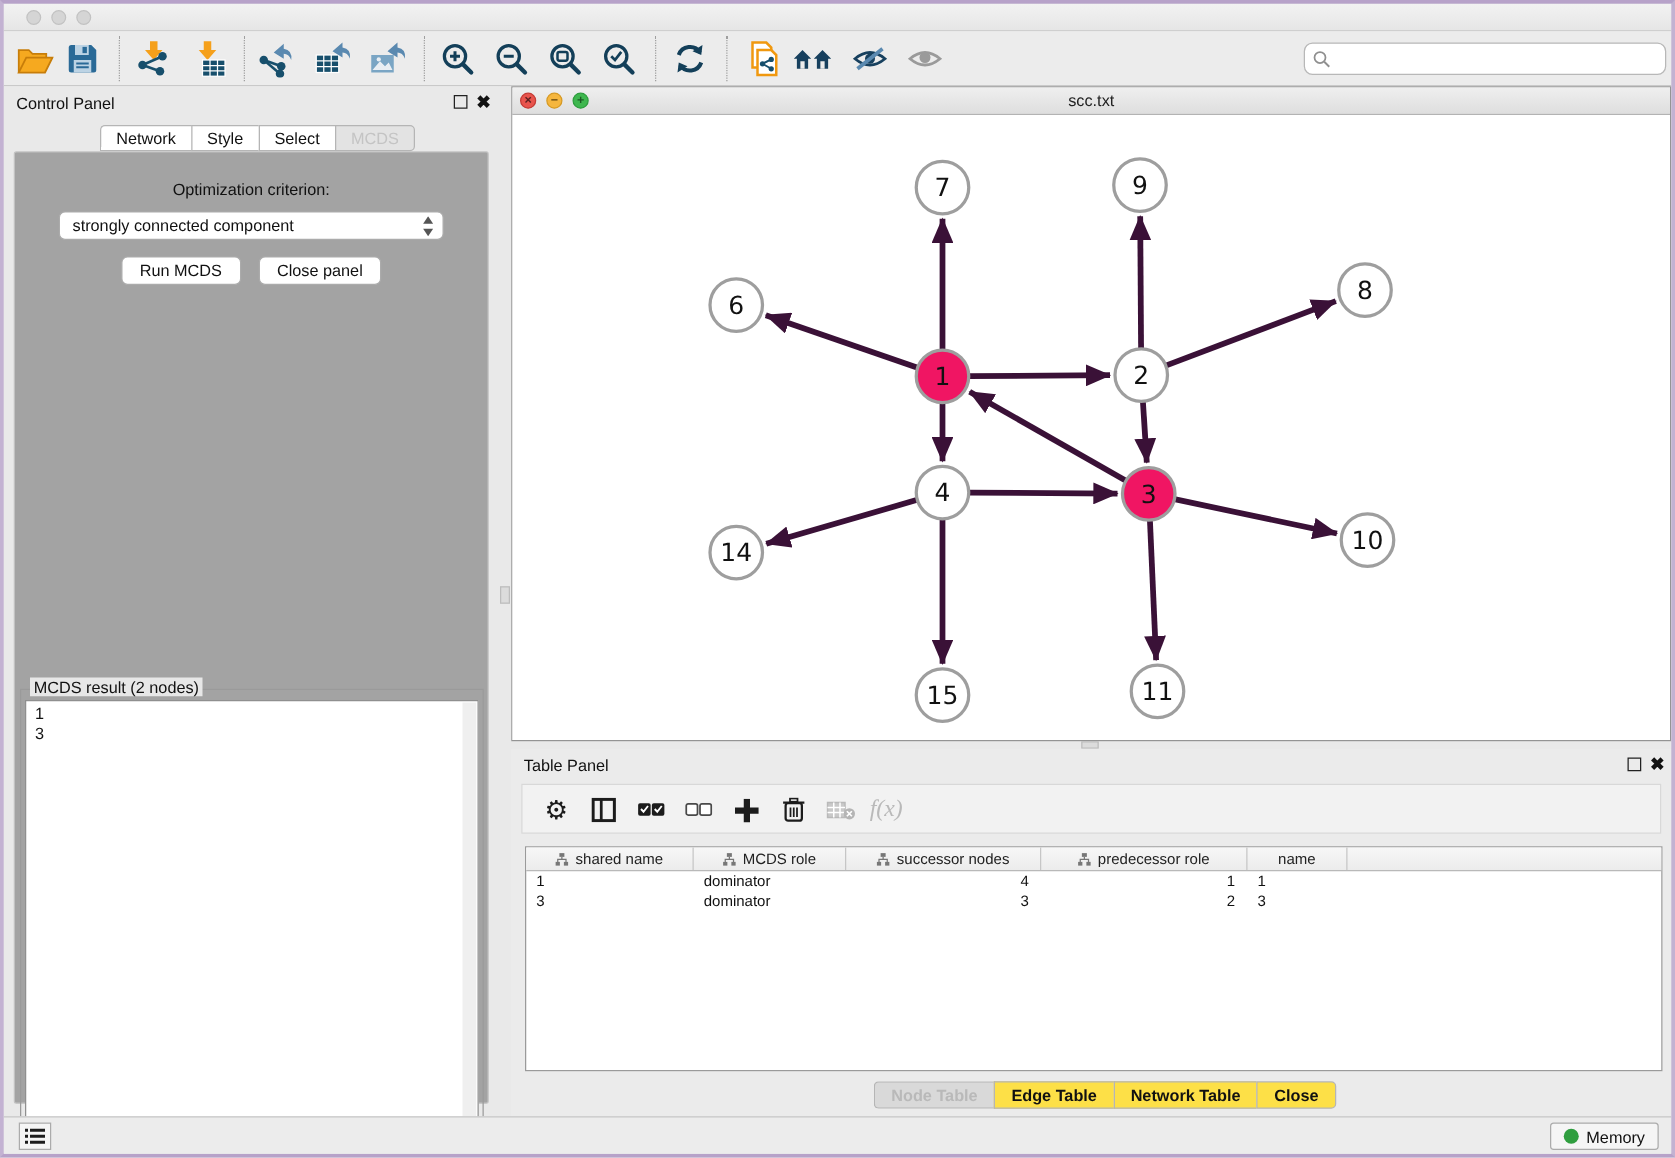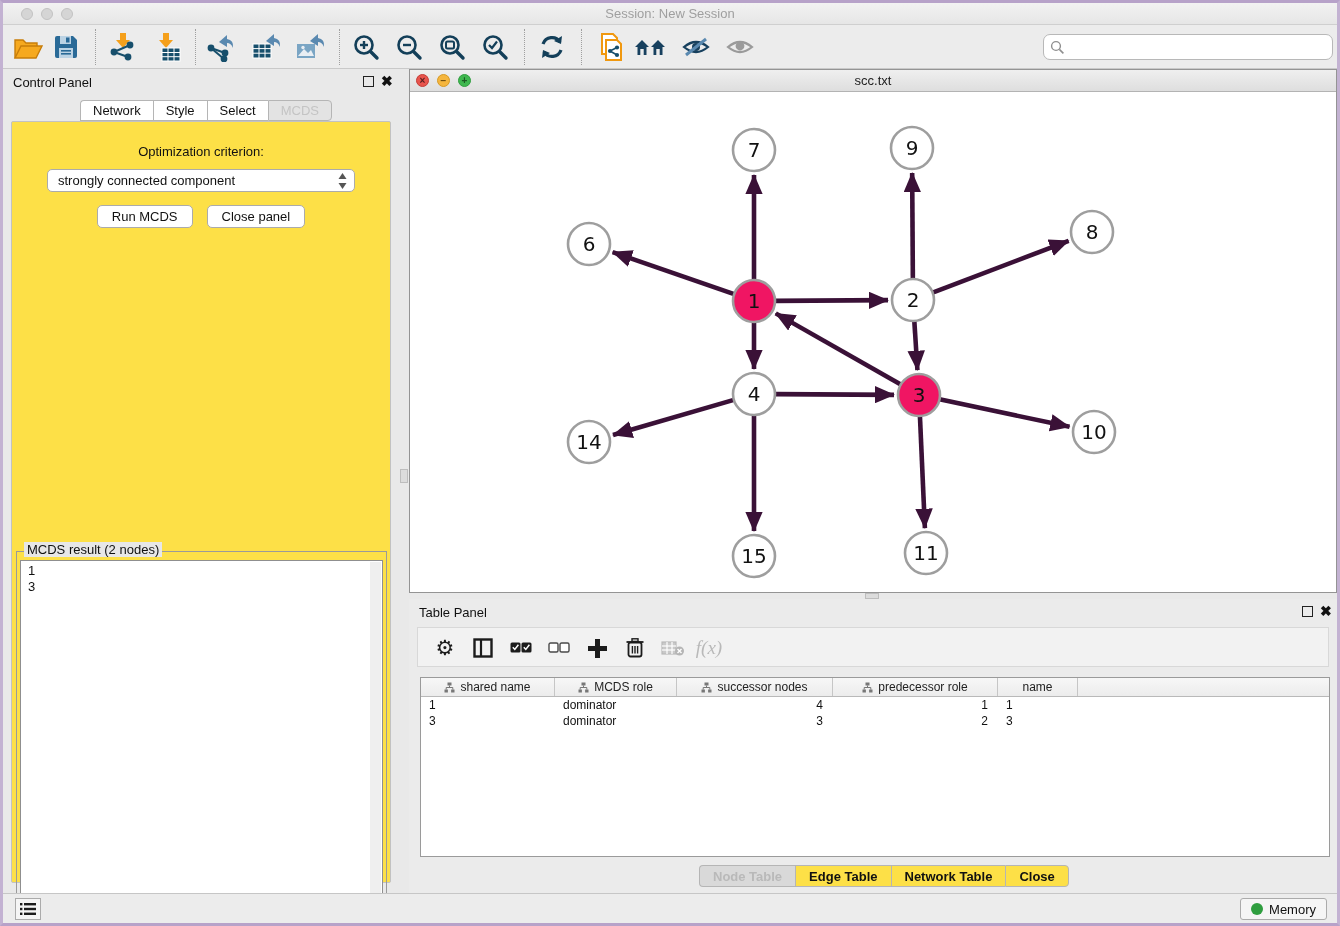--- a/index.html
+++ b/index.html
@@ -35,21 +35,21 @@
   .panel-title { position:absolute; left:10px; top:6px; font-size:13px; color:#111; }
   .float-glyph { position:absolute; top:7px; width:11px; height:11px; border:1.5px solid #222; background:transparent; }
   .close-glyph { position:absolute; top:4px; font-size:14px; font-weight:bold; color:#111; line-height:16px; }
   .cp-tabs { position:absolute; left:77px; top:31px; height:21px; display:flex; }
   .cp-tab { border:1px solid #b5b5b5; border-right:none; background:#fff; color:#111;
     font-size:13px; padding:2px 12px 0 12px; height:21px; }
   .cp-tab:first-child { border-radius:4px 0 0 0; }
   .cp-tab.last { border-right:1px solid #b5b5b5; border-radius:0 4px 4px 0; }
   .cp-tab.active { background:#e3e3e3; color:#c4c4c4; }
   .cp-body { position:absolute; left:8px; top:52px; width:380px; height:762px;
-    background:#fde047; border:1px solid #c2c2c2; border-radius:2px; }
+    background:#a3a3a3; border:1px solid #c2c2c2; border-radius:2px; }
   .opt-label { margin-top:22px; text-align:center; font-size:13px; color:#111; }
   .dropdown { position:relative; margin:10px auto 0 auto; width:308px; height:23px;
     background:#fff; border:1px solid #ababab; border-radius:5px; font-size:13px;
     padding:3px 0 0 10px; color:#111; }
   .dd-arrows { position:absolute; right:7px; top:3px; width:9px; height:16px; }
   .btn-row { margin-top:13px; display:flex; justify-content:center; gap:14px; }
   .push-btn { background:#fff; border:1px solid #ababab; border-radius:5px;
     font-size:13px; color:#111; padding:3px 14px; height:23px; font-family:"Liberation Sans",sans-serif; }
   .result-field { position:absolute; left:4px; top:421px; width:371px; height:377px; }
   .result-legend { position:absolute; left:8px; top:-1px; font-size:13px; color:#111; background:#e7e7e7; padding:0 3px; z-index:2; }
@@ -110,21 +110,20 @@
     display:flex; align-items:center; gap:6px; padding:0 10px; }
   .mem-dot { width:12px; height:12px; border-radius:50%; }
 </style>
 </head>
 <body>
 
 <div class="titlebar">
   <span class="traffic" style="left:18px"></span>
   <span class="traffic" style="left:38px"></span>
   <span class="traffic" style="left:58px"></span>
-  <div class="win-title">Session: New Session</div>
 </div>
 
 <div class="toolbar">
   <span class="tb-icon" style="left:8px">
     <svg width="30" height="26" viewBox="0 0 30 26">
         <path d="M2 24 L2 6 L10 6 L13 9 L24 9 L24 12" fill="#f6a91f" stroke="#c77d0a" stroke-width="1.4"></path>
         <path d="M2 24 L8 12 L29 12 L23 24 Z" fill="#f6a91f" stroke="#c77d0a" stroke-width="1.4"></path>
       </svg>
   </span>
   <span class="tb-icon" style="left:46px">

